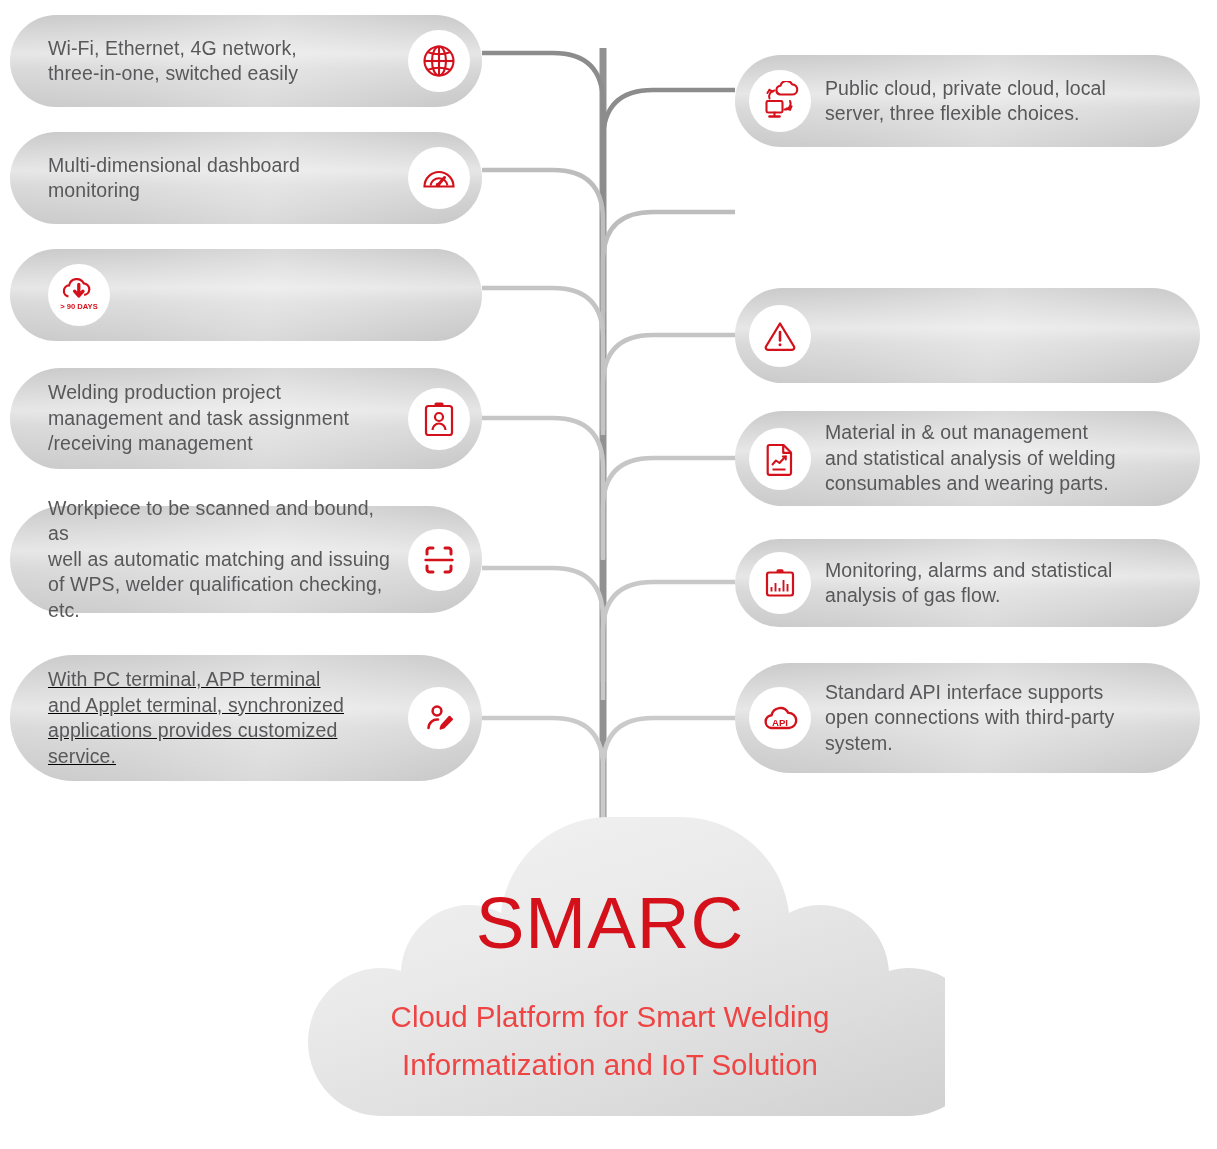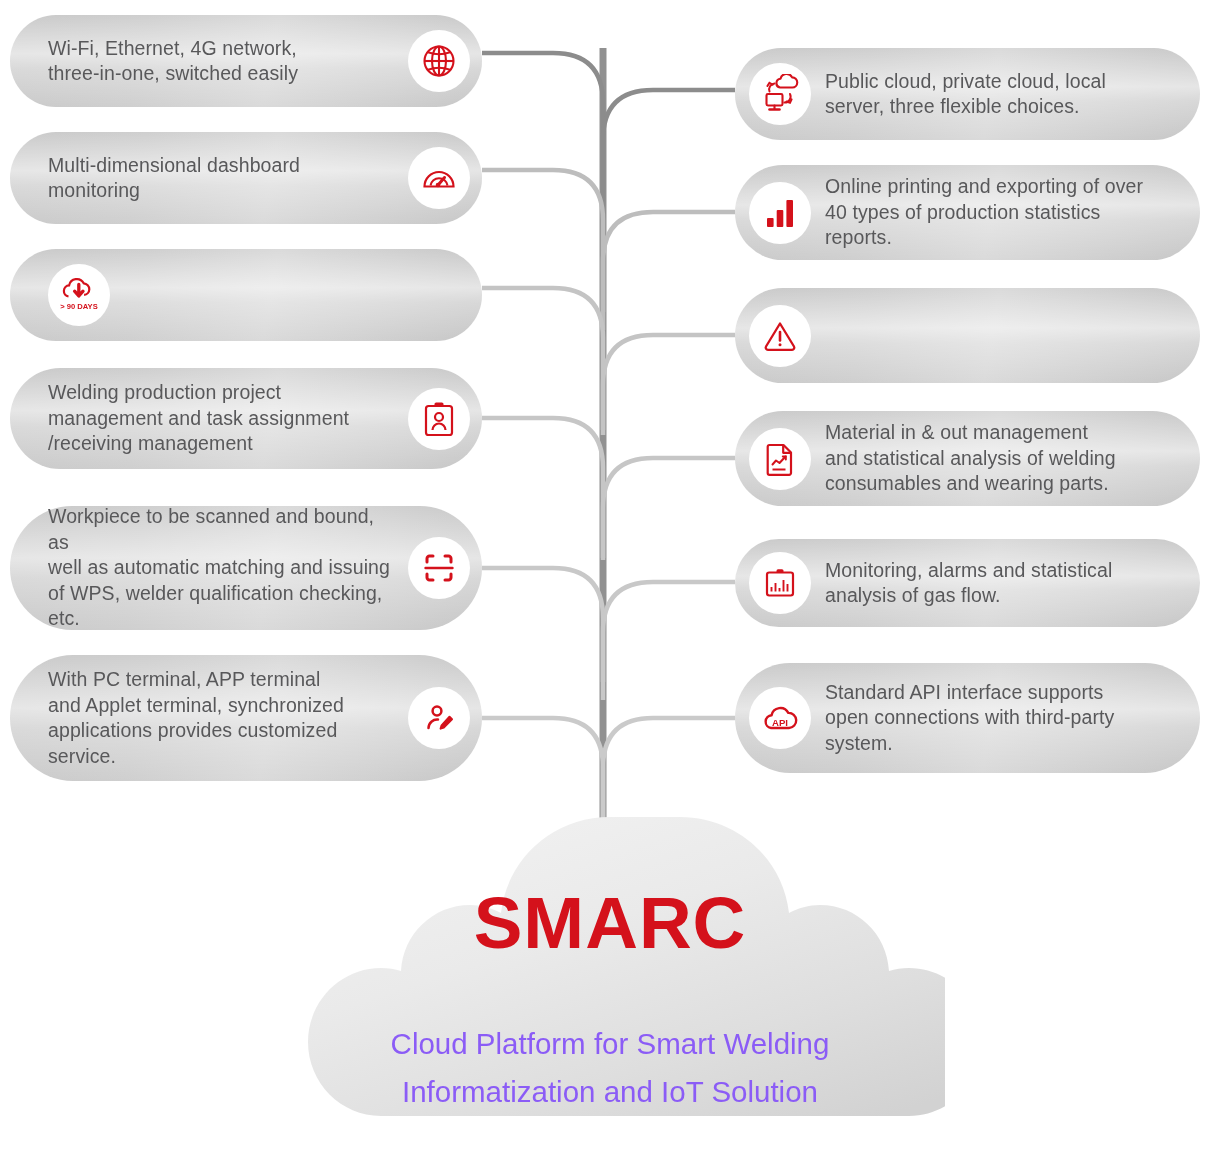--- a/index.html
+++ b/index.html
@@ -76,31 +76,30 @@
   }
   .cloud-label{
     position:absolute;
     left:0; width:670px;
     text-align:center;
   }
   #cloud-title{
     top:78px;
     color:#d4111b;
     font-size:73px;
-    font-weight:bold;
+    font-weight:normal;
     letter-spacing:1px;
     line-height:80px;
   }
   #cloud-sub{
     top:188px;
-    color:#8b5cf6;
+    color:#ef4444;
     font-size:29.5px;
     line-height:48px;
     white-space:pre-line;
-    margin-top:27px;
   }
 </style>
 </head>
 <body>
 
 <div id="stage">
 
   <svg id="connectors" viewBox="0 0 1217 1149">
     <g fill="none" stroke-linecap="butt">
 
@@ -169,79 +168,67 @@
     <div class="icon-badge">
       <svg width="38" height="40" viewBox="0 0 38 40" fill="none" stroke="#d4111b" stroke-width="2.2">
         <rect x="6" y="7" width="26" height="29" rx="2.6"></rect>
         <path d="M14.5 7 V5 a1.6 1.6 0 0 1 1.6 -1.6 h5.8 A1.6 1.6 0 0 1 23.5 5 V7 Z" fill="#d4111b" stroke="none"></path>
         <circle cx="19" cy="18" r="4"></circle>
         <path d="M12.5 31 a6.5 6.5 0 0 1 13 0"></path>
       </svg>
     </div>
   </div>
 
-  <div class="pill left" style="left:10px; top:506px; width:472px; height:124px;">
+  <div class="pill left" style="left:10px; top:506px; width:472px; height:107px;">
     <div class="pill-text">Workpiece to be scanned and bound, as
 well as automatic matching and issuing
 of WPS, welder qualification checking,
 etc.</div>
     <div class="icon-badge">
       <svg width="38" height="38" viewBox="0 0 38 38" fill="none" stroke="#d4111b" stroke-width="3" stroke-linecap="round">
         <path d="M7 13 V9.5 A2.5 2.5 0 0 1 9.5 7 H13"></path>
         <path d="M25 7 h3.5 A2.5 2.5 0 0 1 31 9.5 V13"></path>
         <path d="M31 25 v3.5 a2.5 2.5 0 0 1 -2.5 2.5 H25"></path>
         <path d="M13 31 H9.5 A2.5 2.5 0 0 1 7 28.5 V25"></path>
         <line x1="5.5" y1="19" x2="32.5" y2="19" stroke-width="2.4"></line>
       </svg>
     </div>
   </div>
 
-  <div class="pill left" style="left:10px; top:655px; width:472px; height:126px;">
+  <div class="pill left" style="left:10px; top:655px; width:472px; height:126px;text-decoration:underline;">
     <div class="pill-text">With PC terminal, APP terminal
 and Applet terminal, synchronized
 applications provides customized
 service.</div>
     <div class="icon-badge">
       <svg width="38" height="38" viewBox="0 0 38 38" fill="none" stroke="#d4111b" stroke-width="2.5" stroke-linecap="round">
         <circle cx="17" cy="12" r="4.4"></circle>
         <path d="M8.5 29 a8.6 8.6 0 0 1 9.5 -8.4"></path>
         <path d="M29.5 17.8 L32 20.3 L23.8 28.6 L20.6 29.6 L21.6 26.4 Z" fill="#d4111b" stroke="#d4111b" stroke-width="2" stroke-linejoin="round"></path>
       </svg>
     </div>
   </div>
 
-  <div class="pill right" style="left:735px; top:48px; width:465px; height:92px;">
+  <div class="pill right" style="left:735px; top:55px; width:465px; height:92px;">
     <div class="icon-badge">
       <svg width="40" height="40" viewBox="0 0 40 40" fill="none" stroke="#d4111b" stroke-width="2.1" stroke-linecap="round">
         <path d="M20 13.5 a4.4 4.4 0 0 1 .5 -8.7 a6.2 6.2 0 0 1 11.6 -1.4 a4.7 4.7 0 0 1 .2 10.1 Z" stroke-linejoin="round"></path>
         <rect x="6.5" y="20" width="16" height="11.5" rx="1.4"></rect>
         <line x1="14.5" y1="31.5" x2="14.5" y2="35"></line>
         <line x1="9.5" y1="35.5" x2="19.5" y2="35.5" stroke-width="2.6"></line>
         <path d="M9.5 17.5 a6 6 0 0 1 5 -8" stroke-width="2"></path>
         <path d="M7.4 12 L9.4 8.9 L12.6 10.7" stroke-width="2" fill="none"></path>
         <path d="M30 20 a6 6 0 0 1 -5.6 8.6" stroke-width="2"></path>
         <path d="M31.6 25.3 L30 28.8 L26.5 27.5" stroke-width="2" fill="none"></path>
       </svg>
     </div>
     <div class="pill-text">Public cloud, private cloud, local
 server, three flexible choices.</div>
   </div>
 
-  <div class="pill right" style="left:735px; top:165px; width:465px; height:95px;">
-    <div class="icon-badge">
-      <svg width="34" height="34" viewBox="0 0 34 34" fill="#d4111b">
-        <rect x="4" y="22" width="6.6" height="9" rx="1"></rect>
-        <rect x="13.7" y="14" width="6.6" height="17" rx="1"></rect>
-        <rect x="23.4" y="4" width="6.6" height="27" rx="1"></rect>
-      </svg>
-    </div>
-    <div class="pill-text">Online printing and exporting of over
-40 types of production statistics
-reports.</div>
-  </div>
 
   <div class="pill right" style="left:735px; top:288px; width:465px; height:95px;">
     <div class="icon-badge">
       <svg width="38" height="38" viewBox="0 0 38 38" fill="none" stroke="#d4111b" stroke-width="2.3">
         <path d="M19 6.5 L33 29.5 A2.2 2.2 0 0 1 31.1 32.8 H6.9 A2.2 2.2 0 0 1 5 29.5 Z" stroke-linejoin="round"></path>
         <line x1="19" y1="15" x2="19" y2="23.5" stroke-width="2.6" stroke-linecap="round"></line>
         <circle cx="19" cy="27.8" r="1.5" fill="#d4111b" stroke="none"></circle>
       </svg>
     </div>
   </div>

